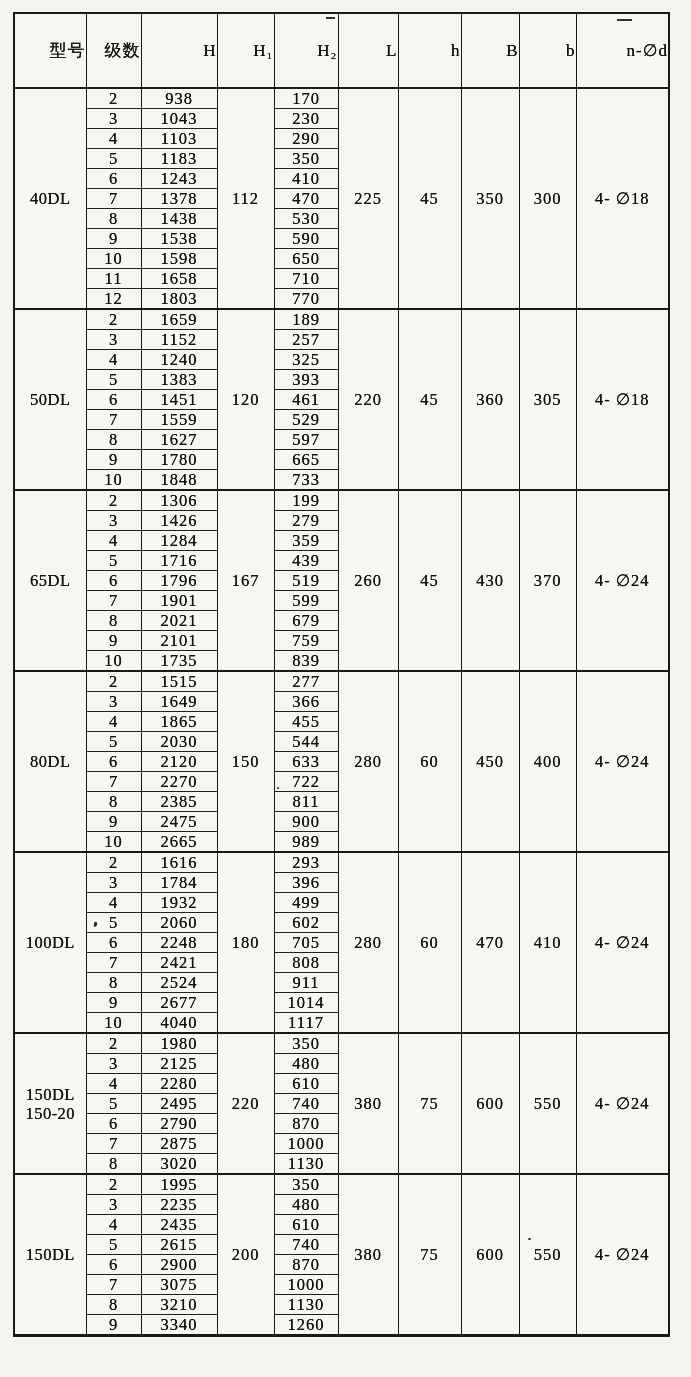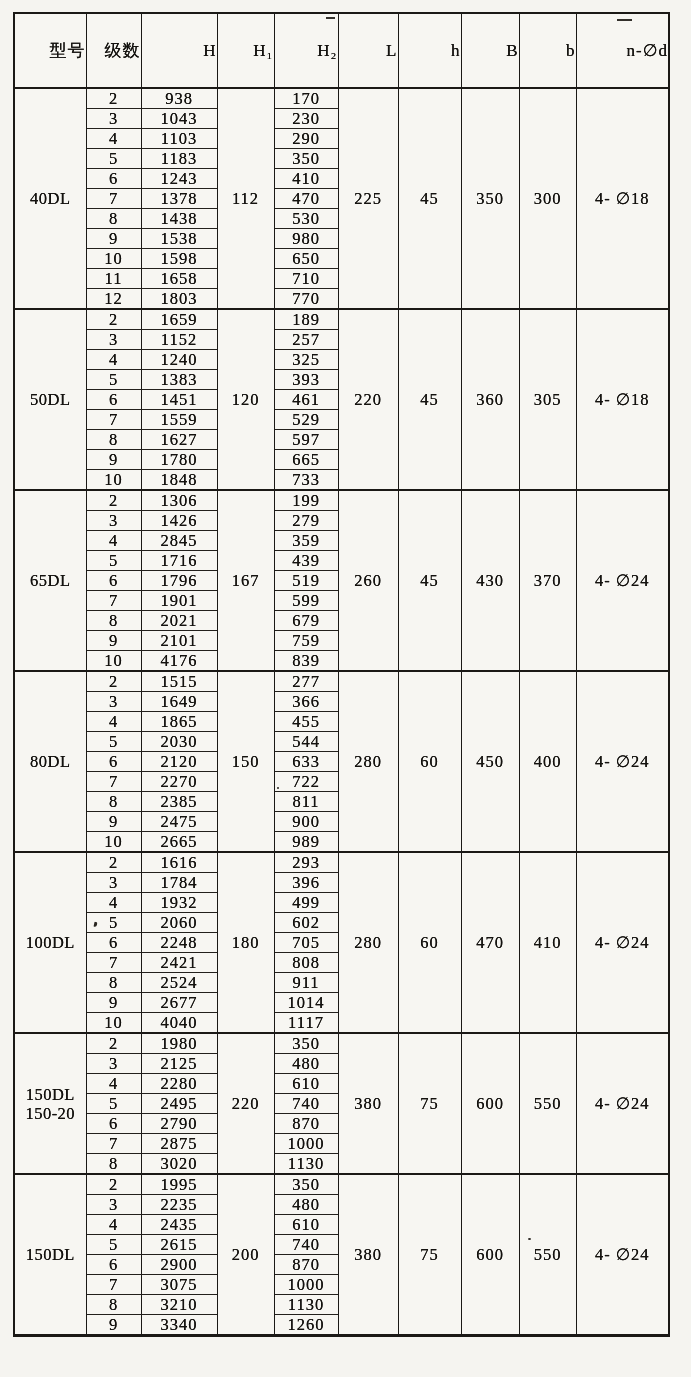--- a/index.html
+++ b/index.html
@@ -133,21 +133,21 @@
           <td class="rowline">470</td>
         </tr>
         <tr>
           <td class="rowline">8</td>
           <td class="rowline">1438</td>
           <td class="rowline">530</td>
         </tr>
         <tr>
           <td class="rowline">9</td>
           <td class="rowline">1538</td>
-          <td class="rowline">980</td>
+          <td class="rowline">590</td>
         </tr>
         <tr>
           <td class="rowline">10</td>
           <td class="rowline">1598</td>
           <td class="rowline">650</td>
         </tr>
         <tr>
           <td class="rowline">11</td>
           <td class="rowline">1658</td>
           <td class="rowline">710</td>
@@ -221,21 +221,21 @@
           <td rowspan="9" class="merged">370</td>
           <td rowspan="9" class="merged">4- ∅24</td>
         </tr>
         <tr>
           <td class="rowline">3</td>
           <td class="rowline">1426</td>
           <td class="rowline">279</td>
         </tr>
         <tr>
           <td class="rowline">4</td>
-          <td class="rowline">2845</td>
+          <td class="rowline">1284</td>
           <td class="rowline">359</td>
         </tr>
         <tr>
           <td class="rowline">5</td>
           <td class="rowline">1716</td>
           <td class="rowline">439</td>
         </tr>
         <tr>
           <td class="rowline">6</td>
           <td class="rowline">1796</td>
@@ -251,21 +251,21 @@
           <td class="rowline">2021</td>
           <td class="rowline">679</td>
         </tr>
         <tr>
           <td class="rowline">9</td>
           <td class="rowline">2101</td>
           <td class="rowline">759</td>
         </tr>
         <tr class="group-end">
           <td class="rowline">10</td>
-          <td class="rowline">4176</td>
+          <td class="rowline">1735</td>
           <td class="rowline">839</td>
         </tr>
         <tr>
           <td rowspan="9" class="merged model-cell">80DL</td>
           <td class="rowline">2</td>
           <td class="rowline">1515</td>
           <td rowspan="9" class="merged">150</td>
           <td class="rowline">277</td>
           <td rowspan="9" class="merged">280</td>
           <td rowspan="9" class="merged">60</td>

